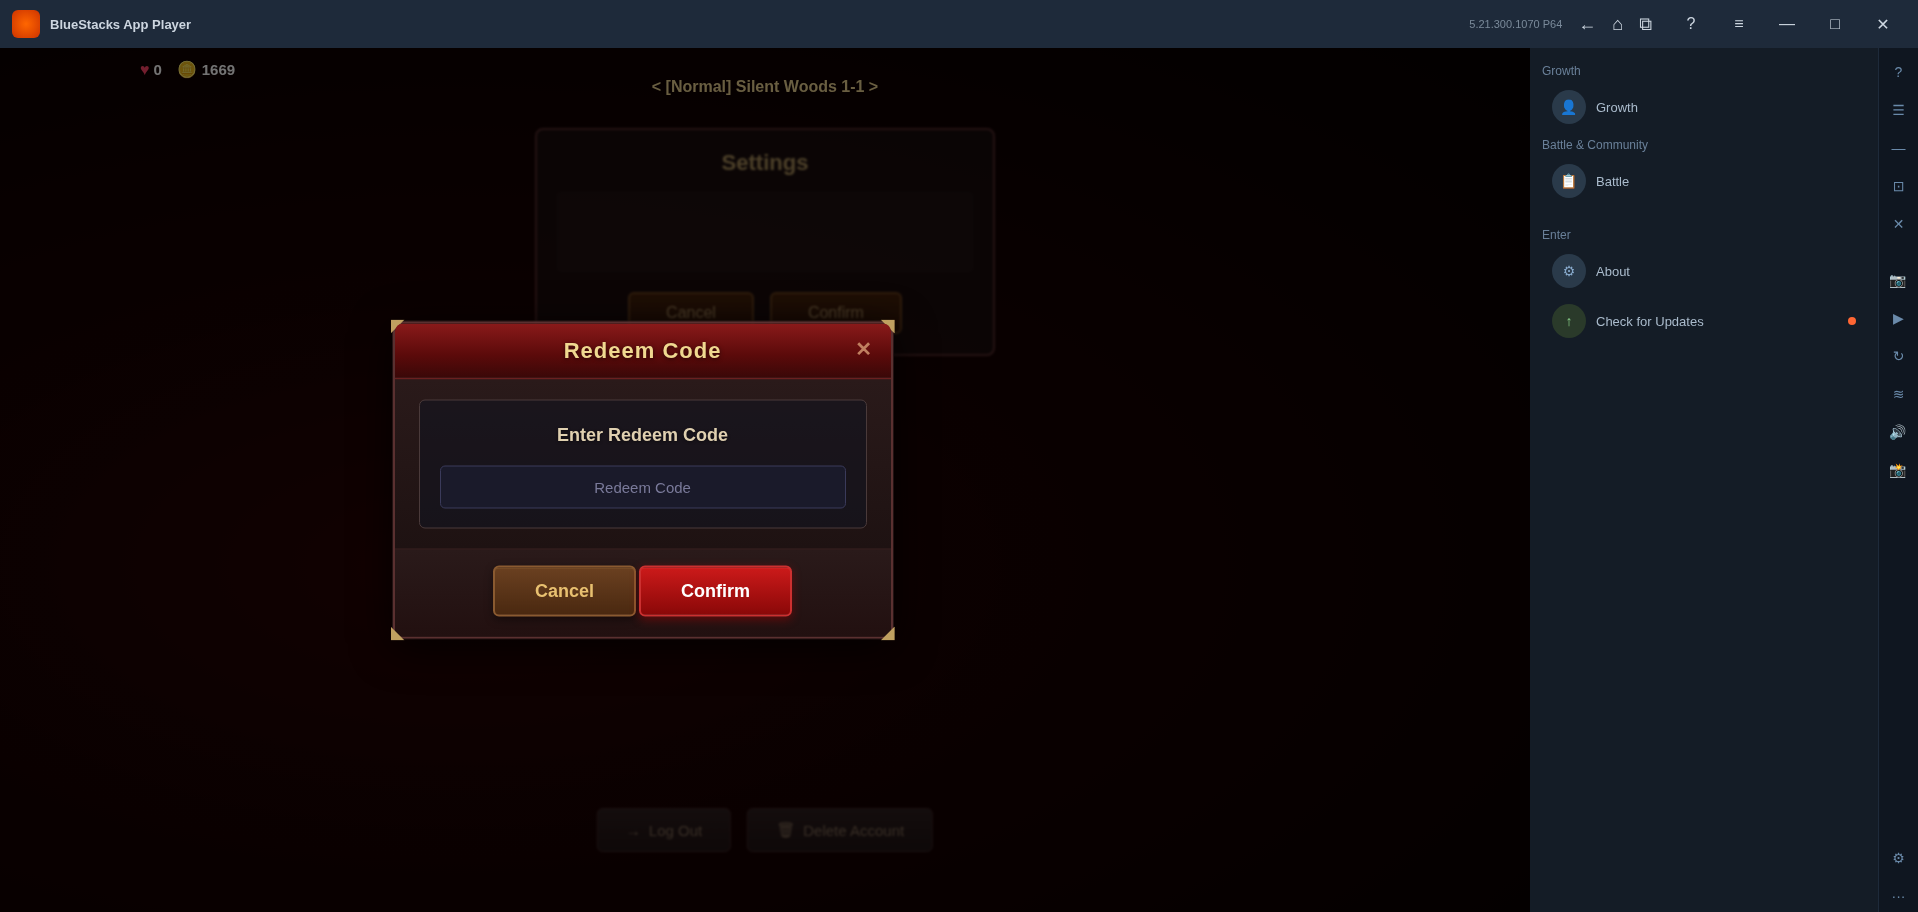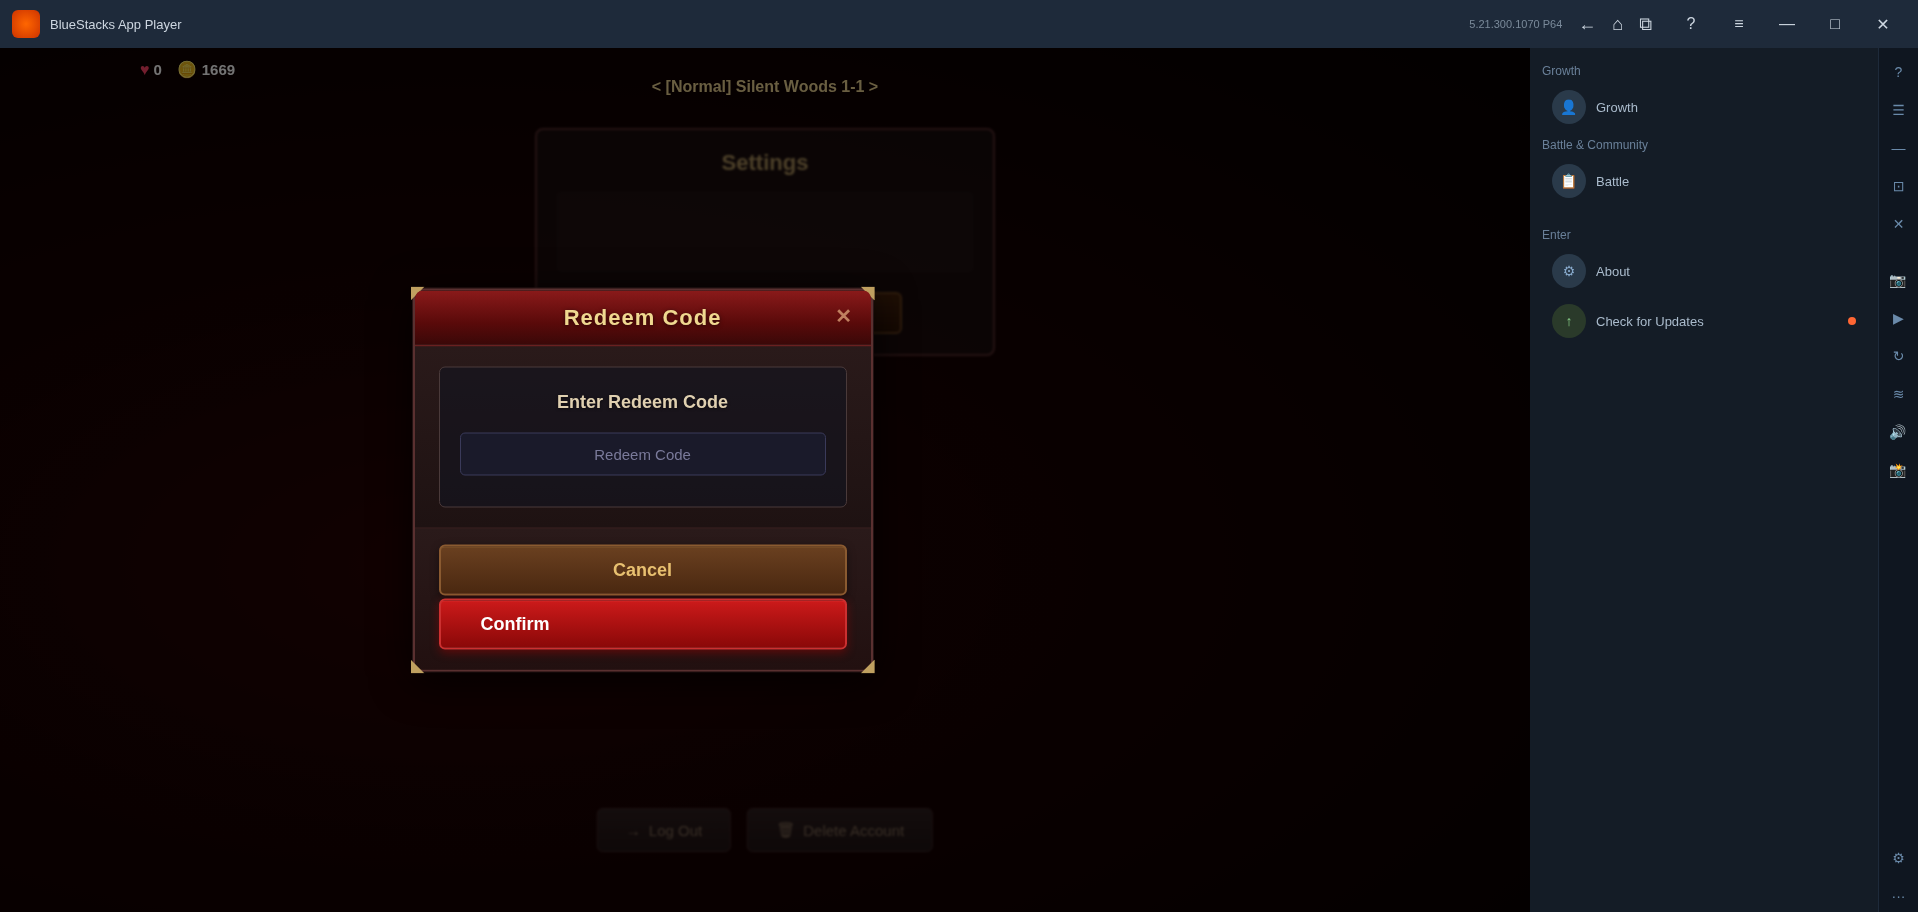--- a/index.html
+++ b/index.html
@@ -26,21 +26,21 @@
     #titlebar .app-icon {
       width: 28px; height: 28px;
       background: radial-gradient(circle, #ff6600, #cc3300);
       border-radius: 6px;
       margin-right: 10px;
       flex-shrink: 0;
     }
     #titlebar .app-title {
       color: #cdd6e0;
       font-size: 13px;
-      font-weight: 400;
+      font-weight: 700;
       flex: 1;
     }
     #titlebar .app-subtitle {
       color: #7a8a9a;
       font-size: 11px;
       margin-left: 18px;
     }
     #titlebar .win-controls {
       display: flex;
       gap: 2px;
@@ -157,21 +157,21 @@
       background: rgba(0,0,0,0.55);
       z-index: 20;
     }
 
     
     .redeem-modal {
       position: absolute;
       top: 50%;
       left: 42%;
       transform: translate(-50%, -50%);
-      width: 460px;
+      width: 500px;
       z-index: 30;
     }
 
     .modal-outer {
       background: linear-gradient(180deg, #2d1a1a 0%, #1a1010 100%);
       border: 2px solid #5a3030;
       border-radius: 10px;
       overflow: visible;
       box-shadow: 0 8px 40px rgba(0,0,0,0.8), 0 0 0 1px #3a2020;
     }
@@ -207,21 +207,21 @@
     .modal-body {
       background: linear-gradient(180deg, #2a1a1a 0%, #1e1212 100%);
       padding: 20px 24px;
     }
 
     
     .input-area {
       background: rgba(20, 20, 30, 0.7);
       border: 1px solid #4a3a3a;
       border-radius: 6px;
-      padding: 24px 20px 31px;
+      padding: 24px 20px 19px;
       margin-bottom: 0;
     }
     .input-label {
       text-align: center;
       color: #e0d0b0;
       font-size: 18px;
       font-weight: 600;
       margin-bottom: 20px;
       text-shadow: 0 1px 3px rgba(0,0,0,0.5);
     }
@@ -239,21 +239,20 @@
     .redeem-input::placeholder { color: #7a7a9a; }
 
     
     .modal-footer {
       background: linear-gradient(180deg, #2a1a1a 0%, #221010 100%);
       padding: 16px 24px 20px;
       display: flex;
       gap: 3px;
       justify-content: center;
       border-top: 1px solid #3a2020;
-      flex-direction: column;
     }
 
     .btn-cancel {
       padding: 13px 40px;
       background: linear-gradient(180deg, #6a4020 0%, #4a2810 100%);
       border: 2px solid #8a5a30;
       border-radius: 6px;
       color: #e8c070;
       font-size: 18px;
       font-weight: bold;

